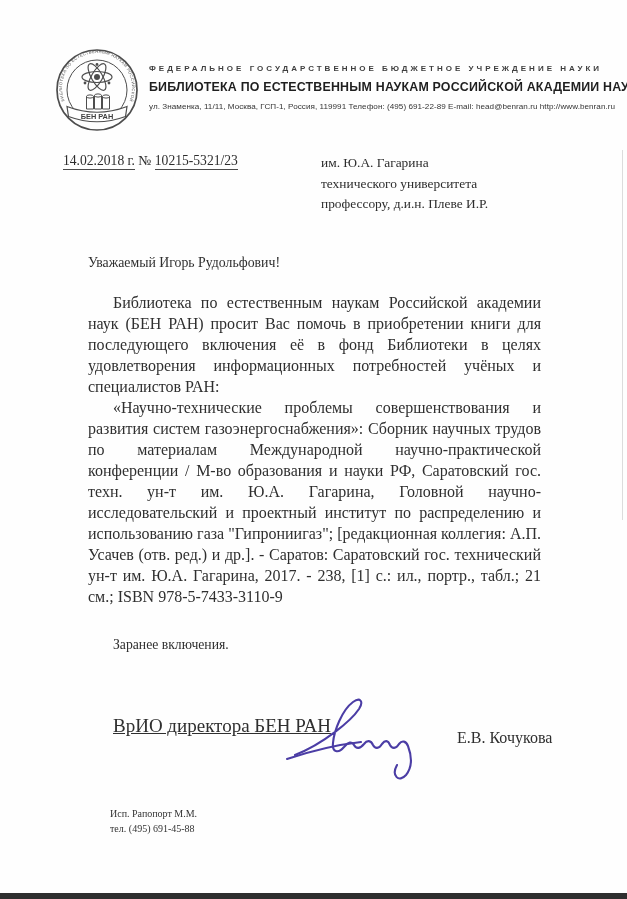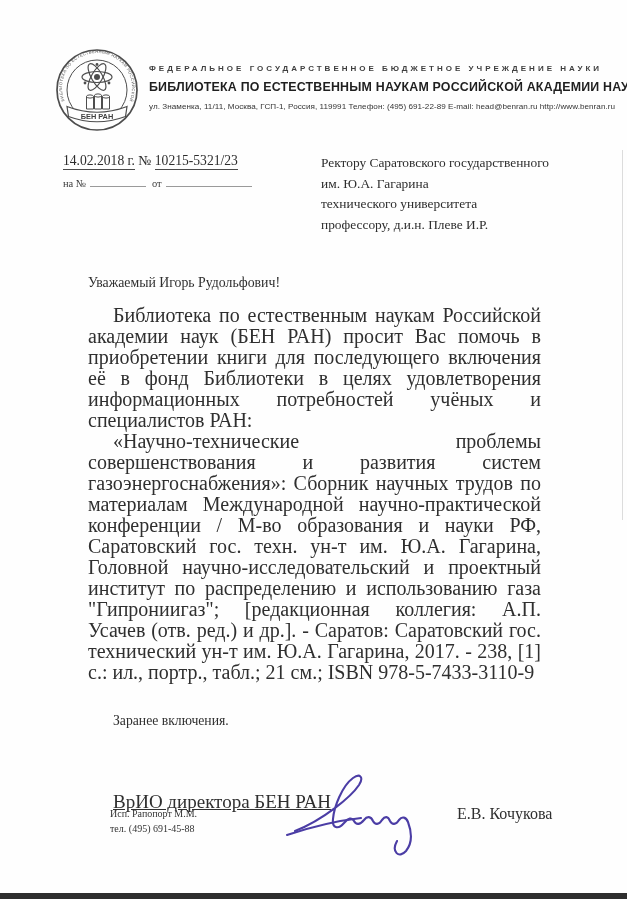--- a/index.html
+++ b/index.html
@@ -82,22 +82,22 @@
   }
   
   .salutation{
     margin-top:40px;
     width:453px;
     margin-left:88px;
     font-size:13.8px;
   }
   .body-p{
     width:453px;
-    margin:14px 0 0 88px;
-    font-size:20px;
+    margin:21px 0 0 88px;
+    font-size:16px;
     line-height:21px;
     text-align:justify;
     text-indent:25px;
   }
   .body-p + .body-p{margin-top:0;}
   .closing{
     width:453px;
     margin:30px 0 0 88px;
     font-size:13.7px;
     text-indent:25px;
@@ -187,26 +187,22 @@
     </div>
   </header>
 
   <div class="ref-row">
     <div class="ref-left">
       <div class="ref-main">
         <span class="u">14.02.2018 г.</span>
         <span>№</span>
         <span class="u">10215-5321/23</span>
       </div>
-      <div class="ref-reply">
-        <span>на №</span><span class="blank blank1"></span><span>от</span><span class="blank blank2"></span>
-      </div>
     </div>
     <div class="addressee">
-      <div>Ректору Саратовского государственного</div>
       <div>им. Ю.А. Гагарина</div>
       <div>технического университета</div>
       <div>профессору, д.и.н. Плеве И.Р.</div>
     </div>
   </div>
 
   <div class="salutation">Уважаемый Игорь Рудольфович!</div>
   <p class="body-p">Библиотека по естественным наукам Российской академии наук (БЕН РАН) просит Вас помочь в приобретении книги для последующего включения её в фонд Библиотеки в целях удовлетворения информационных потребностей учёных и специалистов РАН:</p>
   <p class="body-p">«Научно-технические проблемы совершенствования и развития систем газоэнергоснабжения»: Сборник научных трудов по материалам Международной научно-практической конференции / М-во образования и науки РФ, Саратовский гос. техн. ун-т им. Ю.А. Гагарина, Головной научно-исследовательский и проектный институт по распределению и использованию газа "Гипрониигаз"; [редакционная коллегия: А.П. Усачев (отв. ред.) и др.]. - Саратов: Саратовский гос. технический ун-т им. Ю.А. Гагарина, 2017. - 238, [1] с.: ил., портр., табл.; 21 см.; ISBN 978-5-7433-3110-9</p>
   <p class="closing">Заранее включения.</p>

